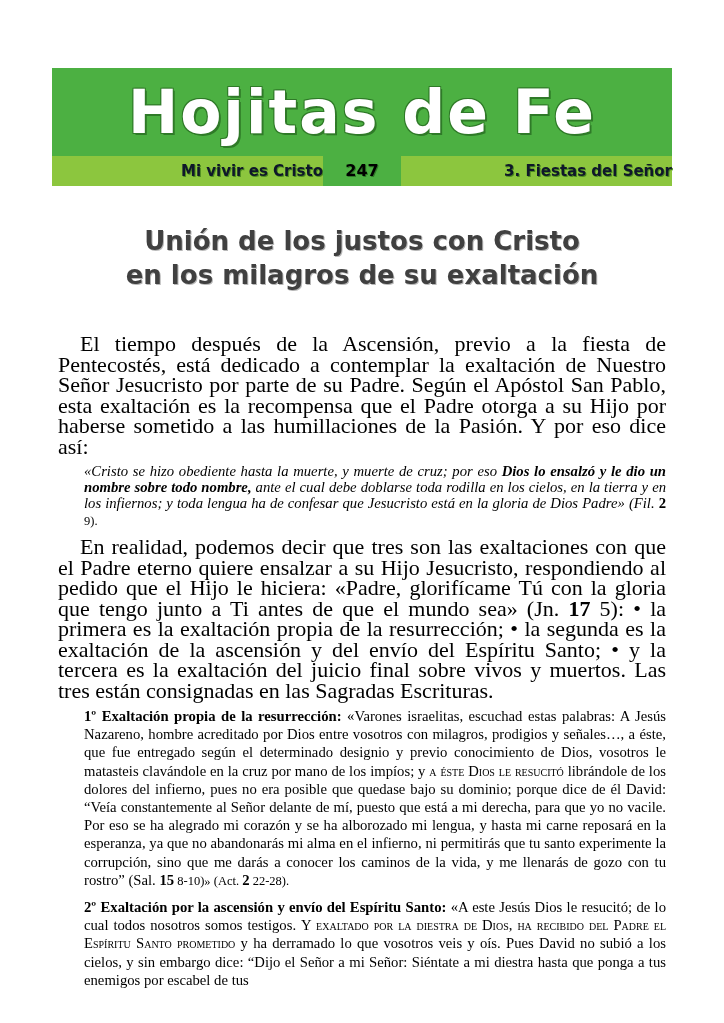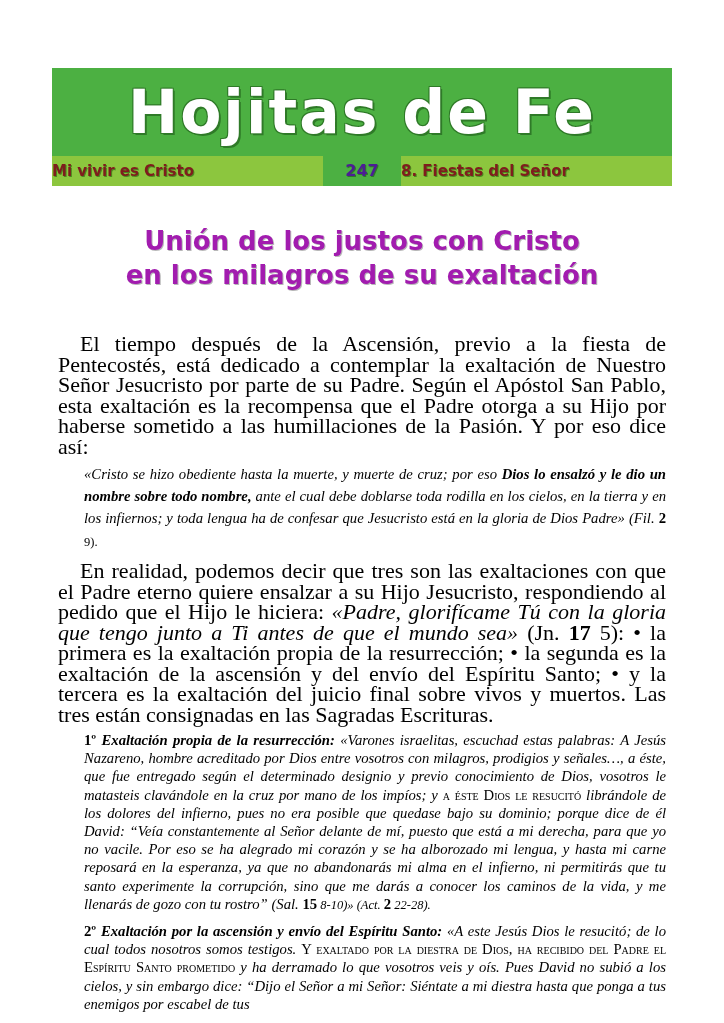--- a/index.html
+++ b/index.html
@@ -56,107 +56,107 @@
     left: 0;
     bottom: 0;
     width: 620px;
     height: 30px;
     background: #8CC63E;
     display: flex;
     align-items: center;
   }
   .subbar-left, .subbar-right {
     flex: 1 1 0;
-    text-align: left;
+    text-align: right;
     font-family: "DejaVu Sans", sans-serif;
     font-weight: bold;
     font-size: 15px;
-    color: #7f1d1d;
+    color: #0f172a;
     text-shadow: 1px 1px 0 #4b8a1f;
     white-space: nowrap;
   }
   .subbar-number {
     width: 78px;
     height: 30px;
     line-height: 30px;
     text-align: center;
     background: #4CB042;
     font-family: "DejaVu Sans", sans-serif;
     font-weight: bold;
     font-size: 16px;
-    color: #4c1d95;
+    color: #000000;
     text-shadow: 1px 1px 0 #2f7a28;
   }
 
   
   .article-title {
     position: absolute;
     left: 52px;
     top: 200px;
     width: 620px;
     text-align: center;
     font-family: "DejaVu Sans", sans-serif;
     font-weight: bold;
     font-size: 26px;
     line-height: 34px;
-    color: #a21caf;
+    color: #404040;
     text-shadow: 1px 1px 0 #b8b8b8;
   }
 
   
   .body {
     position: absolute;
     left: 58px;
     top: 310px;
     width: 608px;
   }
   p {
     margin: 0 0 6px 0;
     text-align: justify;
     font-size: 22px;
     line-height: 20.5px;
     text-indent: 22px;
   }
   p.quote {
     font-size: 14.7px;
-    line-height: 22px;
+    line-height: 16px;
     margin: 4px 0 8px 0;
     padding-left: 26px;
     text-indent: 0;
     font-style: italic;
   }
   p.small {
     font-size: 14.7px;
     line-height: 18.2px;
     margin: 4px 0 8px 0;
     padding-left: 26px;
     text-indent: 0;
   }
   .b { font-weight: bold; }
-  .i { font-style: italic; }
+  .i { }
   .ni { font-style: normal; }
   .sc {
     font-variant: small-caps;
   }
   .ref {
     font-size: 12.5px;
   }
   .nb { font-weight: bold; font-style: normal; }
 </style>
 </head>
 <body>
 
 <div class="page">
 
   <div class="masthead">
     <div class="masthead-title">Hojitas de Fe</div>
     <div class="subbar">
       <div class="subbar-left">Mi vivir es Cristo</div>
       <div class="subbar-number">247</div>
-      <div class="subbar-right">8. Fiestas del Señor</div>
+      <div class="subbar-right">3. Fiestas del Señor</div>
     </div>
   </div>
 
   <div class="article-title">
     <div>Unión de los justos con Cristo</div>
     <div>en los milagros de su exaltación</div>
   </div>
 
   <div class="body">
 

